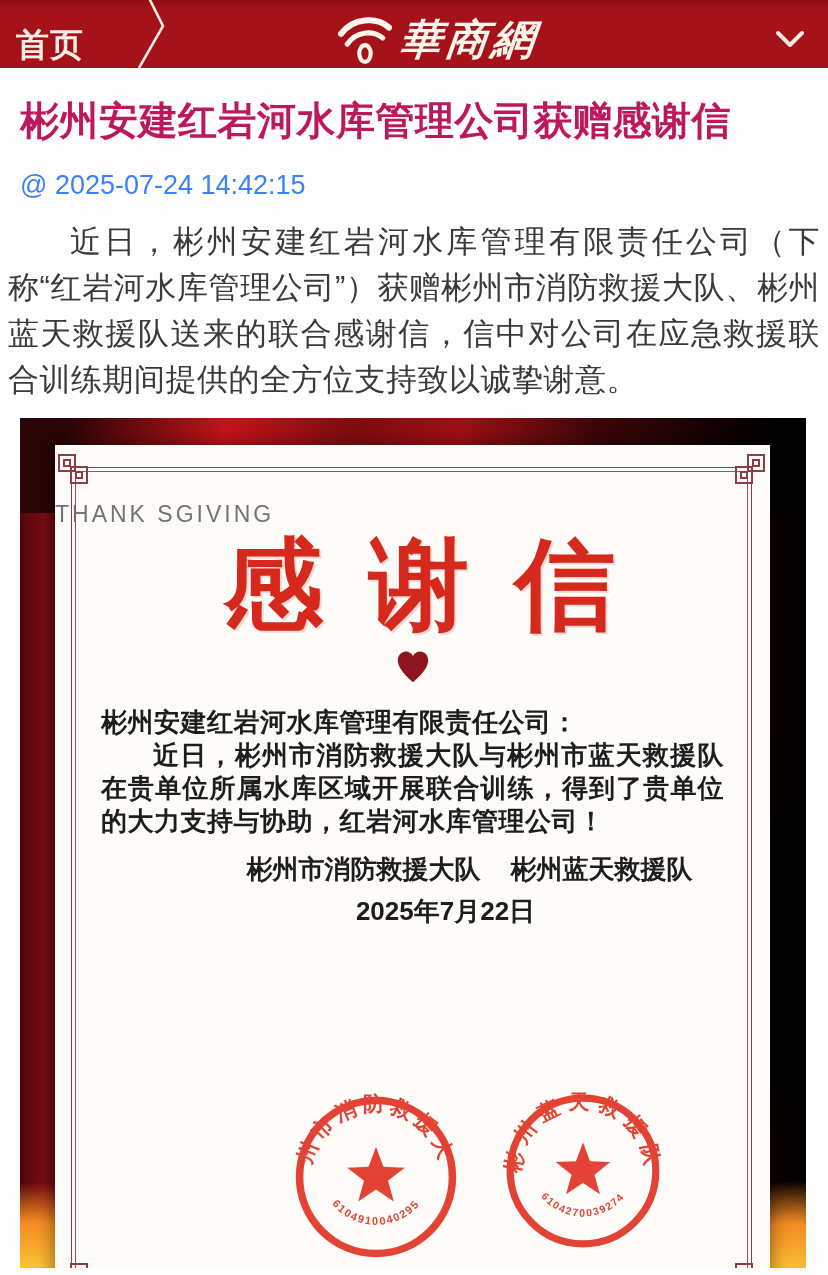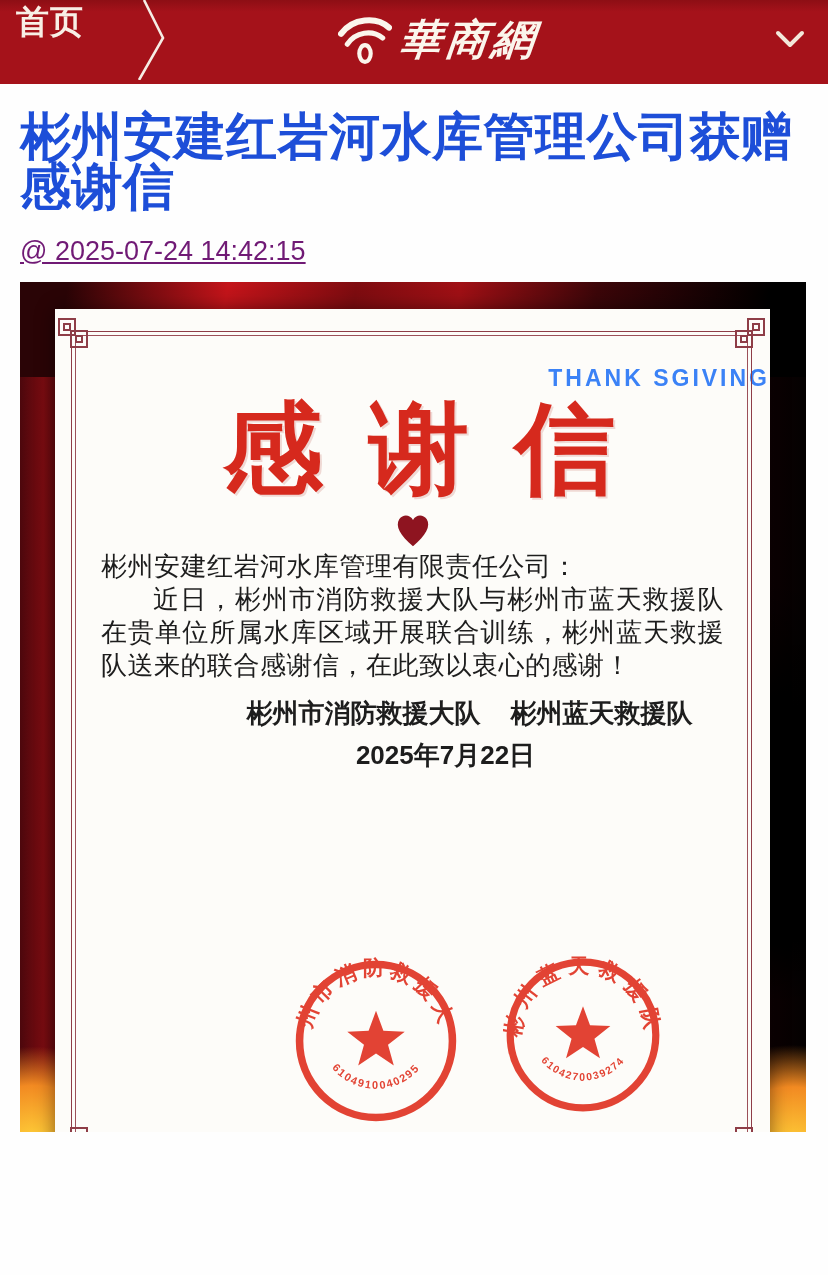--- a/index.html
+++ b/index.html
@@ -1,34 +1,34 @@
 <!DOCTYPE html>
 <html><head>
 <meta charset="utf-8">
 <style>
   * { margin:0; padding:0; box-sizing:border-box; }
   html,body { background:#ffffff; }
   body { font-family:"Liberation Sans", sans-serif; }
   .page { position:relative; width:828px; height:1275px; overflow:hidden; background:#fefefe; margin:0 auto; }
 
   
-  .nav { position:relative; height:84px; background:linear-gradient(180deg,#8d0e14 0%, #a5121a 14%, #a5121a 100%);
-         display:flex; align-items:flex-start; color:#f8efe6; }
+  .nav { position:relative; height:68px; background:linear-gradient(180deg,#8d0e14 0%, #a5121a 14%, #a5121a 100%);
+         display:flex; align-items:flex-end; color:#f8efe6; }
   .nav-home { font-size:33px; font-weight:700; padding-left:16px; letter-spacing:1px; }
   .nav-sep { margin-left:52px; height:80px; width:34px; flex:0 0 auto; }
   .nav-channel { font-size:33px; font-weight:700; margin-left:16px; letter-spacing:2px; }
   .brand { position:absolute; left:338px; top:0; height:80px; display:flex; align-items:center; gap:8px; }
   .brand-icon { width:54px; height:48px; }
   .brand-name { font-family:"DejaVu Serif", serif; font-style:italic; font-weight:700; font-size:42px;
                 color:#fbf5ec; letter-spacing:4px; transform:skewX(-6deg); }
   .nav-caret { position:absolute; right:22px; top:30px; width:32px; height:20px; }
 
   
-  .art-title { margin:28px 20px 0 20px; font-size:51px; line-height:50px; font-weight:800; color:#1d4ed8; letter-spacing:0.5px; }
-  .art-time { margin:24px 20px 0 20px; font-size:27px; font-weight:500; color:#701a75;text-decoration:underline; }
+  .art-title { margin:28px 20px 0 20px; font-size:39px; line-height:50px; font-weight:800; color:#be185d; letter-spacing:0.5px; }
+  .art-time { margin:24px 20px 0 20px; font-size:27px; font-weight:500; color:#3b82f6; }
   .art-body { margin:18px 8px 0 8px; font-size:31px; line-height:46px; color:#3a3a3a; text-align:justify; text-indent:2em; letter-spacing:0.5px; }
 
   
   .photo { position:relative; margin:15px 22px 0 20px; width:786px; height:850px; overflow:hidden;
            background:
              radial-gradient(150px 130px at 14px 862px, #ffd43a 0%, #f28a22 45%, rgba(220,80,14,0) 75%),
              radial-gradient(160px 140px at 772px 868px, #ffd43a 0%, #f28a22 45%, rgba(220,80,14,0) 75%),
              linear-gradient(90deg, #4c070c 0%, #7a0c11 3%, #4a070b 6%, #3a060b 50%, #300509 88%, #0b0102 96%, #040101 100%),
              #30050a; }
   .photo::before { content:''; position:absolute; left:0; top:0; right:0; height:95px; z-index:0;
@@ -39,27 +39,27 @@
   .card { position:absolute; left:35px; top:27px; width:715px; height:843px; background:#fdfcf9; z-index:1;
           box-shadow:0 0 18px rgba(0,0,0,.45); }
   .frame { position:absolute; left:20px; top:26px; right:22px; bottom:12px; border:1px solid #9c5059; }
   .frame::before { content:''; position:absolute; inset:-5px; border:1px solid #8e3d47; }
   .knot { position:absolute; width:40px; height:40px; z-index:2; }
   .knot.tl { left:0;  top:6px; }
   .knot.tr { right:2px; top:6px; transform:scaleX(-1); }
   .knot.bl { left:0;  bottom:-8px; transform:scaleY(-1); }
   .knot.br { right:2px; bottom:-8px; transform:scale(-1,-1); }
 
-  .eyebrow { margin-top:56px; text-align:right; font-size:23px; font-weight:700; letter-spacing:3px; color:#3b82f6; }
+  .eyebrow { margin-top:56px; text-align:left; font-size:23px; font-weight:400; letter-spacing:3px; color:#737373; }
   .letter-title { margin-top:4px; text-align:center; font-family:"DejaVu Serif", serif; font-weight:900;
                   font-size:100px; line-height:104px; color:#d6291d; letter-spacing:46px; padding-left:59px;
                   text-shadow:2px 2px 0 rgba(160,20,10,.15); }
   .heart { display:block; margin:10px auto 0 auto; width:42px; height:40px; }
 
-  .letter-body { margin-top:0; padding:0 46px; font-size:26px; line-height:33px; font-weight:400;
+  .letter-body { margin-top:20px; padding:0 46px; font-size:26px; line-height:33px; font-weight:700;
                  color:#1d1d1d; text-align:justify; letter-spacing:0.5px; }
   .letter-body p { text-indent:2em; }
   .letter-body p.salutation { text-indent:0; }
 
   .sig-row { display:flex; justify-content:center; gap:30px; margin-top:14px; transform:translateX(57px);
              font-size:26px; font-weight:700; color:#1d1d1d; }
   .sig-date { margin-top:7px; text-align:center; transform:translateX(33px); font-size:26px; font-weight:700; color:#1d1d1d; }
 
   .seal { position:absolute; mix-blend-mode:multiply; opacity:.92; }
   .seal-1 { left:237px; top:648px; width:168px; height:168px; }
@@ -86,20 +86,21 @@
     </div>
 
     <svg class="nav-caret" viewBox="0 0 32 20">
       <polyline points="4,3 16,15 28,3" fill="none" stroke="#f3e8da" stroke-width="4" stroke-linecap="round" stroke-linejoin="round"></polyline>
     </svg>
   </header>
 
   <main>
     <h1 class="art-title">彬州安建红岩河水库管理公司获赠感谢信</h1>
     <div class="art-time">@ 2025-07-24 14:42:15</div>
+    <p class="art-body">近日，彬州安建红岩河水库管理有限责任公司（下称“红岩河水库管理公司”）获赠彬州市消防救援大队、彬州蓝天救援队送来的联合感谢信，信中对公司在应急救援联合训练期间提供的全方位支持致以诚挚谢意。</p>
 
     <figure class="photo">
       <div class="card">
         <div class="frame"></div>
 
         <svg class="knot tl" viewBox="0 0 40 40">
           <g fill="none" stroke="#8e3d47" stroke-width="2">
             <rect x="4" y="4" width="16" height="16"></rect>
               <rect x="9" y="9" width="6" height="6"></rect>
             <rect x="16" y="16" width="16" height="16"></rect>
@@ -132,21 +133,21 @@
         </svg>
 
         <div class="eyebrow">THANK SGIVING</div>
         <div class="letter-title">感谢信</div>
         <svg class="heart" viewBox="0 0 44 44">
           <path d="M22 40 C8 28 2 18 7 10 C11 4 19 5 22 11 C25 5 33 4 37 10 C42 18 36 28 22 40 Z" fill="#8e1420"></path>
         </svg>
 
         <div class="letter-body">
           <p class="salutation">彬州安建红岩河水库管理有限责任公司：</p>
-          <p>近日，彬州市消防救援大队与彬州市蓝天救援队在贵单位所属水库区域开展联合训练，彬州蓝天救援队送来的联合感谢信，在此致以衷心的感谢！</p>
+          <p>近日，彬州市消防救援大队与彬州市蓝天救援队在贵单位所属水库区域开展联合训练，得到了贵单位的大力支持与协助，红岩河水库管理公司！</p>
         </div>
 
         <div class="sig-row">
           <span>彬州市消防救援大队</span>
           <span>彬州蓝天救援队</span>
         </div>
         <div class="sig-date">2025年7月22日</div>
 
         <svg class="seal seal-1" viewBox="0 0 200 200">
           <defs>

